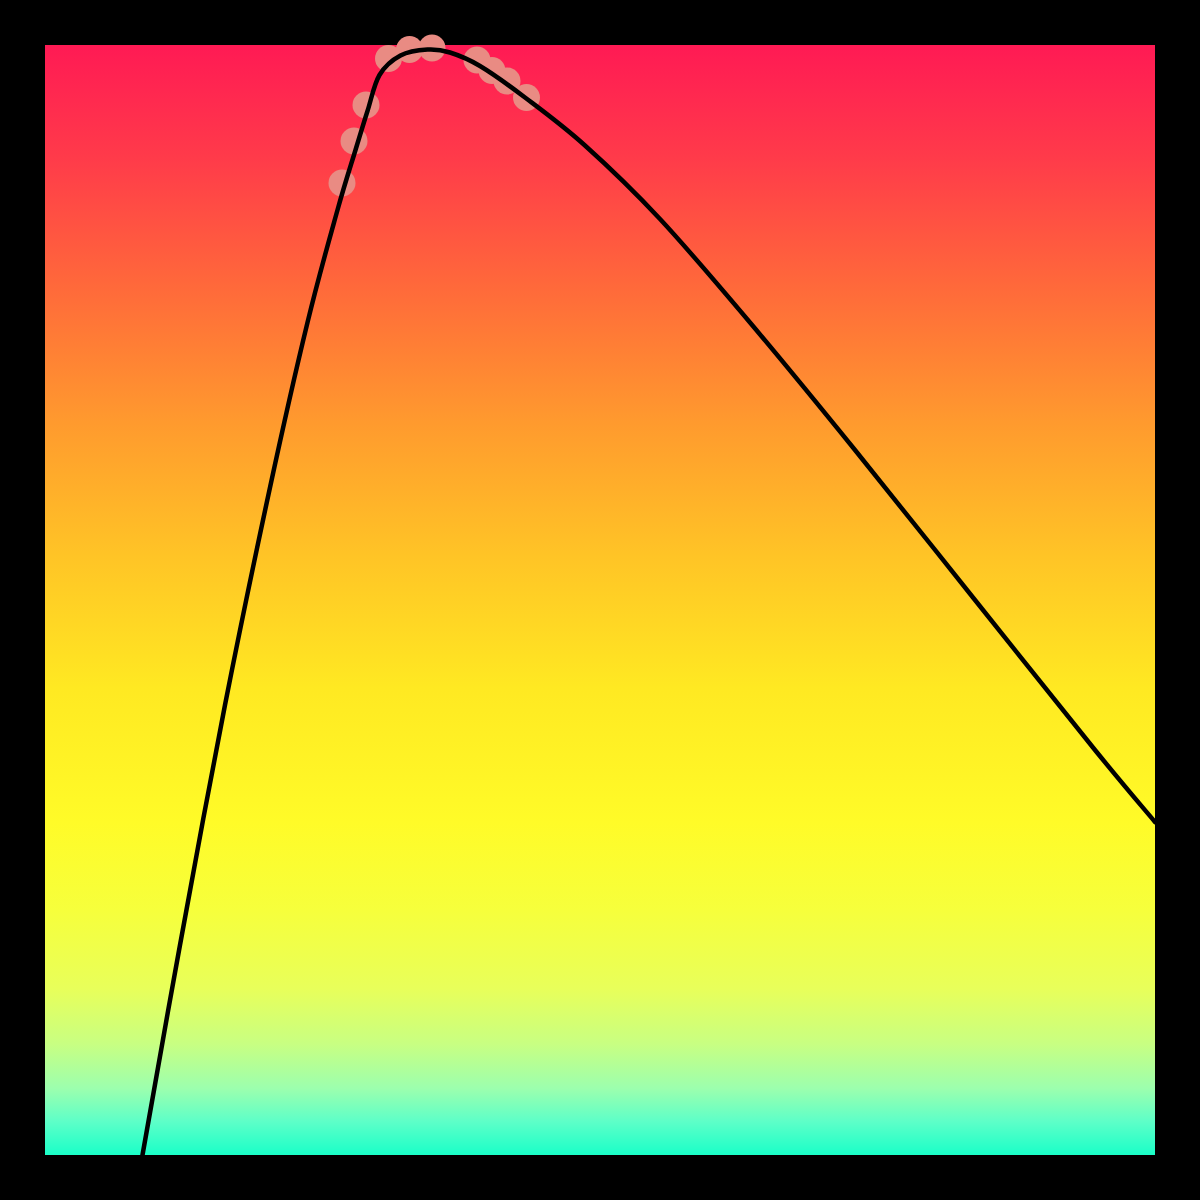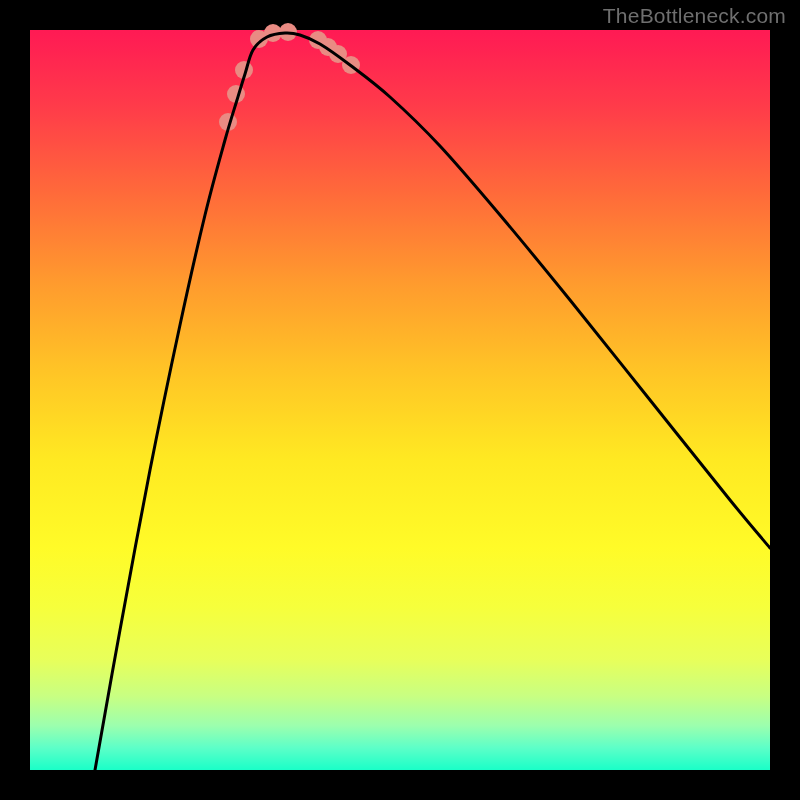--- a/index.html
+++ b/index.html
@@ -78,15 +78,14 @@
           <circle cx="288" cy="10" r="9" fill="#e98b83"></circle>
           <circle cx="298" cy="17" r="9" fill="#e98b83"></circle>
           <circle cx="308" cy="24" r="9" fill="#e98b83"></circle>
           <circle cx="321" cy="35" r="9" fill="#e98b83"></circle>
         </g>
       <path id="curve-path" fill="none" stroke="#000000" stroke-width="3" stroke-linecap="round" d="M 65 740 C 69.16666666666667 716.6666666666666, 80.83333333333333 650, 90 600 C 99.16666666666667 550, 110 490.8333333333333, 120 440 C 130 389.1666666666667, 140.83333333333334 337.5, 150 295 C 159.16666666666666 252.5, 167.5 215.83333333333334, 175 185 C 182.5 154.16666666666666, 189.66666666666666 129.16666666666666, 195 110 C 200.33333333333334 90.83333333333333, 203.66666666666666 81, 207 70 C 210.33333333333334 59, 212.33333333333334 52.333333333333336, 215 44 C 217.66666666666666 35.666666666666664, 219.33333333333334 26.166666666666668, 223 20 C 226.66666666666666 13.833333333333332, 231.66666666666666 9.833333333333334, 237 7 C 242.33333333333334 4.166666666666666, 249.5 3.3333333333333335, 255 3 C 260.5 2.6666666666666665, 264.1666666666667 3.166666666666667, 270 5 C 275.8333333333333 6.833333333333333, 281.6666666666667 9, 290 14 C 298.3333333333333 19, 308.3333333333333 26.166666666666664, 320 35 C 331.6666666666667 43.833333333333336, 345 53.5, 360 67 C 375 80.5, 391.6666666666667 96.33333333333333, 410 116 C 428.3333333333333 135.66666666666666, 448.3333333333333 159.33333333333334, 470 185 C 491.6666666666667 210.66666666666666, 515 239.16666666666666, 540 270 C 565 300.8333333333333, 593.3333333333334 336.6666666666667, 620 370 C 646.6666666666666 403.3333333333333, 680 445.3333333333333, 700 470 C 720 494.6666666666667, 733.3333333333334 510, 740 518"></path>
     </svg>
 
   </div>
 
-  <div class="watermark">TheBottleneck.com</div>
 
 </div>
 
 </body></html>

